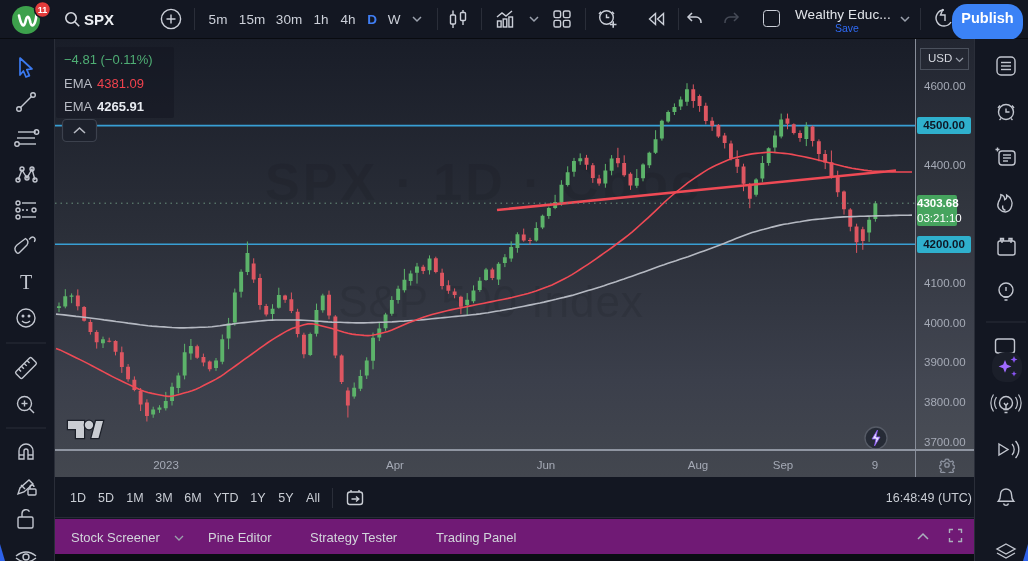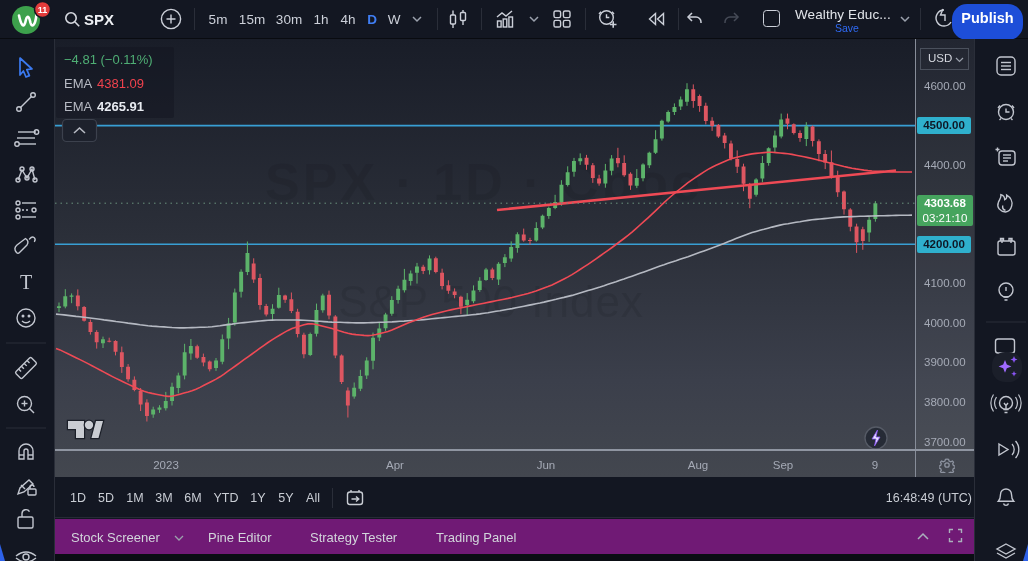--- a/index.html
+++ b/index.html
@@ -100,21 +100,21 @@
       <div class="abs" style="left:795px;top:7px;font-size:13.5px;font-weight:400;color:#e2e5ea;letter-spacing:0.1px">Wealthy Educ...</div>
       <div class="abs" style="left:835px;top:22px;font-size:10.5px;color:#2f6af5">Save</div>
       <svg class="abs" style="left:899px;top:15px" width="12" height="8" viewBox="0 0 12 8">
 <path d="M2 2l4 4 4-4" fill="none" stroke="#9ba1ad" stroke-width="1.5"></path>
       </svg>
       <div class="abs sep" style="left:920px;top:8px;height:22px"></div>
       <svg class="abs" style="left:930px;top:7px" width="22" height="24" viewBox="0 0 22 24" fill="none" stroke="#ccd0d9" stroke-width="1.4">
 <path d="M14 3a8 8 0 1 0 7 12"></path>
 <path d="M13 2l-2.5 6H15v6"></path>
       </svg>
-      <div class="abs" style="left:952px;top:4px;width:71px;height:36px;background:#1d4ed8;border-radius:15px;color:#fff;font-size:14.5px;font-weight:600;text-align:center;line-height:29px">Publish</div>
+      <div class="abs" style="left:952px;top:4px;width:71px;height:36px;background:#3b82f6;border-radius:15px;color:#fff;font-size:14.5px;font-weight:600;text-align:center;line-height:29px">Publish</div>
     </div>
 <div id="widget" class="abs"></div>
 <svg class="abs" style="left:55px;top:39px" width="860" height="411" viewBox="0 0 860 411">
       <g transform="translate(-55,-39)">
         <text x="484" y="200" font-size="52" font-weight="bold" fill="rgba(0,0,0,0.08)" text-anchor="middle" letter-spacing="3">SPX · 1D · Cboe</text>
         <text x="491" y="317" font-size="44" fill="rgba(0,0,0,0.085)" text-anchor="middle" letter-spacing="1">S&amp;P 500 Index</text>
         <line x1="55" y1="125.6" x2="915" y2="125.6" stroke="#389fd4" stroke-width="1.6"></line>
         <line x1="55" y1="244.2" x2="915" y2="244.2" stroke="#389fd4" stroke-width="1.6"></line>
         <path d="M59.0 302.5V312.1M65.3 289.2V308.3M71.6 293.4V303.2M103.0 336.6V348.0M153.2 406.7V417.8M159.5 405.2V412.9M165.8 391.9V410.5M172.0 382.7V405.5M178.3 372.7V393.4M184.6 343.8V379.4M190.9 339.0V359.8M216.0 358.0V370.9M222.3 334.5V364.3M228.6 317.9V349.2M234.8 288.6V325.7M241.1 269.3V297.5M247.4 241.5V275.1M272.5 304.2V320.0M278.8 287.7V308.6M310.2 332.6V356.1M316.5 303.6V336.5M322.8 293.7V312.7M354.2 382.5V398.7M360.4 369.8V391.1M366.7 357.3V379.0M373.0 332.6V369.3M379.3 322.8V341.1M385.6 312.8V330.9M391.8 296.2V315.8M398.1 285.7V303.6M404.4 268.9V292.5M410.7 270.5V285.5M417.0 262.9V283.6M429.5 255.4V274.5M467.2 293.1V315.9M473.5 285.4V303.2M479.8 277.2V291.8M486.0 267.9V280.8M498.6 262.1V285.0M504.9 254.1V267.1M511.2 241.4V261.8M517.4 232.3V252.7M536.3 222.2V241.7M542.6 214.6V229.1M548.8 206.6V218.8M555.1 194.8V209.2M561.4 180.2V205.8M567.7 166.3V186.5M574.0 157.9V176.7M580.2 153.4V164.9M605.4 163.9V187.7M611.6 155.1V175.3M636.8 169.1V188.1M643.0 163.3V181.3M649.3 151.7V168.1M655.6 130.2V154.0M661.9 119.7V140.6M668.2 110.4V122.7M674.4 103.4V115.0M680.7 96.5V110.0M687.0 83.2V105.8M756.1 178.2V196.6M762.4 156.0V182.2M768.6 147.3V165.7M774.9 130.6V153.0M781.2 113.6V138.4M806.3 122.2V146.1M869.1 216.5V241.9M875.4 201.1V221.7" stroke="#5cb36a" stroke-width="1" fill="none"></path>
         <path d="M77.8 289.4V310.4M84.1 306.0V321.6M90.4 319.5V334.6M96.7 330.2V348.6M109.2 337.7V342.4M115.5 340.2V355.4M121.8 346.6V372.9M128.1 364.1V381.7M134.4 376.4V391.3M140.6 388.0V411.0M146.9 399.3V421.5M197.2 344.7V358.9M203.4 353.6V366.3M209.7 360.5V371.4M253.7 258.3V282.9M260.0 273.8V309.7M266.2 303.9V316.4M285.1 294.7V302.9M291.4 292.5V313.1M297.6 308.8V337.4M303.9 332.7V358.3M329.0 290.6V319.3M335.3 315.1V358.2M341.6 354.4V384.0M347.9 387.4V417.5M423.2 264.8V274.1M435.8 256.7V273.3M442.1 268.7V289.4M448.4 280.3V293.8M454.6 288.4V298.3M460.9 295.7V314.2M492.3 267.7V280.1M523.7 228.6V241.7M530.0 237.8V244.6M586.5 154.9V169.8M592.8 163.0V182.9M599.1 174.8V185.7M617.9 147.8V167.3M624.2 155.3V176.8M630.5 172.3V189.9M693.3 84.4V107.8M699.6 94.5V111.8M705.8 102.7V124.4M712.1 117.2V130.9M718.4 124.0V137.9M724.7 132.9V148.5M731.0 140.6V160.4M737.2 150.4V173.0M743.5 163.7V191.2M749.8 182.9V208.2M787.5 113.6V129.3M793.8 123.4V134.5M800.0 130.4V141.8M812.6 125.5V146.5M818.9 139.4V161.3M825.2 150.0V169.1M831.4 150.5V178.6M837.7 170.7V196.9M844.0 190.5V214.6M850.3 208.2V231.3M856.6 223.7V252.9M862.8 226.8V249.8" stroke="#dd5661" stroke-width="1" fill="none"></path>
@@ -153,21 +153,21 @@
       </div>
       <div class="abs axlab" style="left:924px;top:79.5px">4600.00</div>
       <div class="abs axlab" style="left:924px;top:158.6px">4400.00</div>
       <div class="abs axlab" style="left:924px;top:277.3px">4100.00</div>
       <div class="abs axlab" style="left:924px;top:316.9px">4000.00</div>
       <div class="abs axlab" style="left:924px;top:356.4px">3900.00</div>
       <div class="abs axlab" style="left:924px;top:396.0px">3800.00</div>
       <div class="abs axlab" style="left:924px;top:435.5px">3700.00</div>
       <div class="abs tag" style="left:917px;top:117.1px;width:54px;height:17px;background:#2fb0cd">4500.00</div>
       <div class="abs tag" style="left:917px;top:235.7px;width:54px;height:17px;background:#2fb0cd">4200.00</div>
-      <div class="abs" style="left:917px;top:195px;width:56px;height:31px;background:#46a45e;border-radius:2px;text-align:center">
+      <div class="abs" style="left:917px;top:195px;width:40px;height:31px;background:#46a45e;border-radius:2px;text-align:center">
 <div style="font-size:11.5px;font-weight:bold;color:#fff;line-height:16px">4303.68</div>
 <div style="font-size:11.5px;color:#fff;line-height:14px">03:21:10</div>
       </div>
     </div>
 <div id="vline" class="abs"></div>
 <div id="hline" class="abs"></div>
 <div id="taxis">
       <div class="abs axlab" style="left:166px;top:459px;transform:translateX(-50%)">2023</div>
       <div class="abs axlab" style="left:310px;top:481px;transform:translateX(-50%)">Mar</div>
       <div class="abs axlab" style="left:395px;top:459px;transform:translateX(-50%)">Apr</div>

